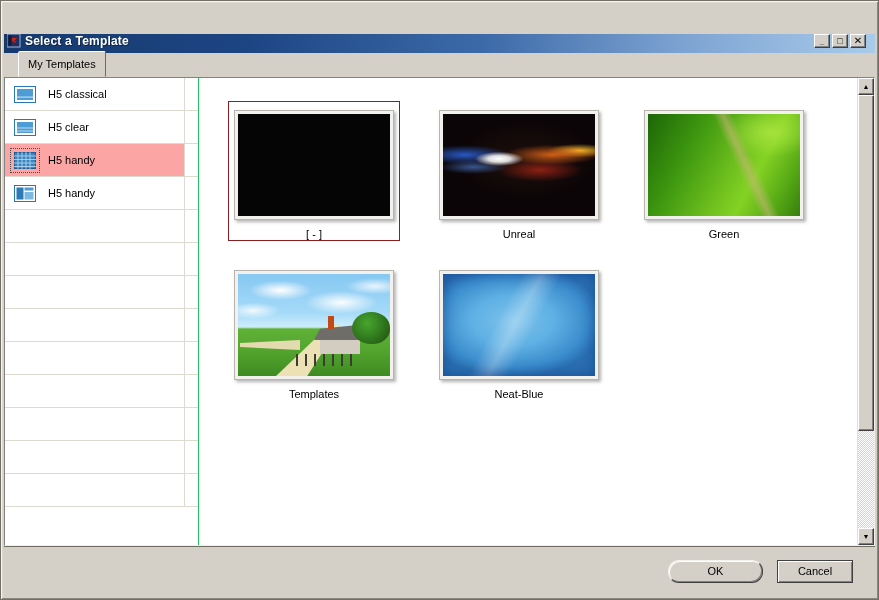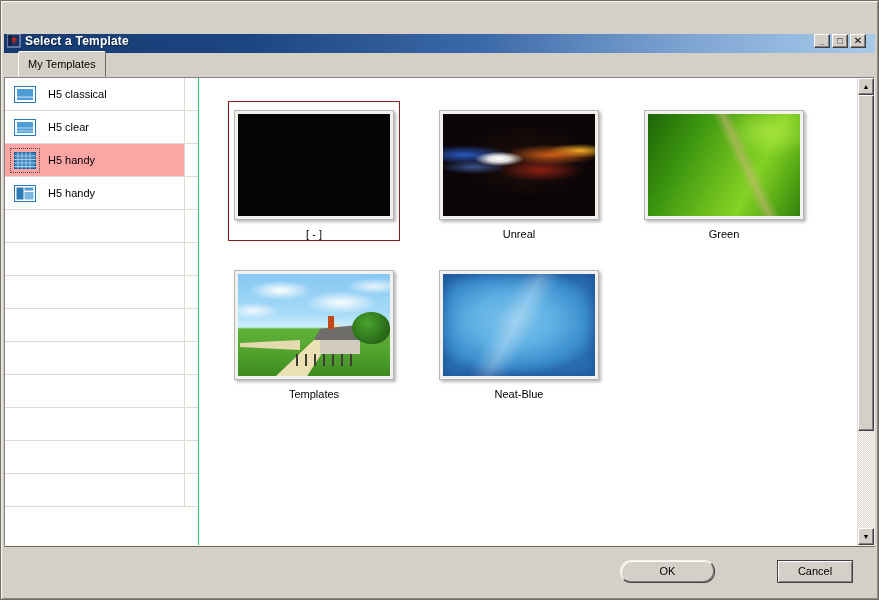--- a/index.html
+++ b/index.html
@@ -170,21 +170,21 @@
   
   .footer { flex:0 0 50px; display:flex; align-items:center; justify-content:flex-end; gap:14px; padding:0 22px 0 0; }
   .btn {
     height:23px; background:#d4d0c8;
     border:1px solid; border-color:#f4f2ec #404040 #404040 #f4f2ec;
     box-shadow: inset 1px 1px 0 #fff, inset -1px -1px 0 #808080;
     font-size:11px; display:flex; align-items:center; justify-content:center;
     font-family:"Liberation Sans","DejaVu Sans",sans-serif;
   }
   .btn-ok { width:95px;border-radius:11px; }
-  .btn-cancel { width:76px; border-color:#404040; box-shadow: inset 1px 1px 0 #fff, inset -1px -1px 0 #808080, inset 2px 2px 0 #d4d0c8; margin-left: 48px; }
+  .btn-cancel { width:76px; border-color:#404040; box-shadow: inset 1px 1px 0 #fff, inset -1px -1px 0 #808080, inset 2px 2px 0 #d4d0c8; }
 </style>
 </head>
 <body>
 
 <div class="window">
 
   <div class="titlebar">
     <svg class="app-icon" viewBox="0 0 14 14">
       <rect x="0" y="0" width="13" height="13" fill="#1c2f5e" stroke="#9db6dc" stroke-width="1"></rect>
       <rect x="1.5" y="1.5" width="3" height="10" fill="#101c3c"></rect>

